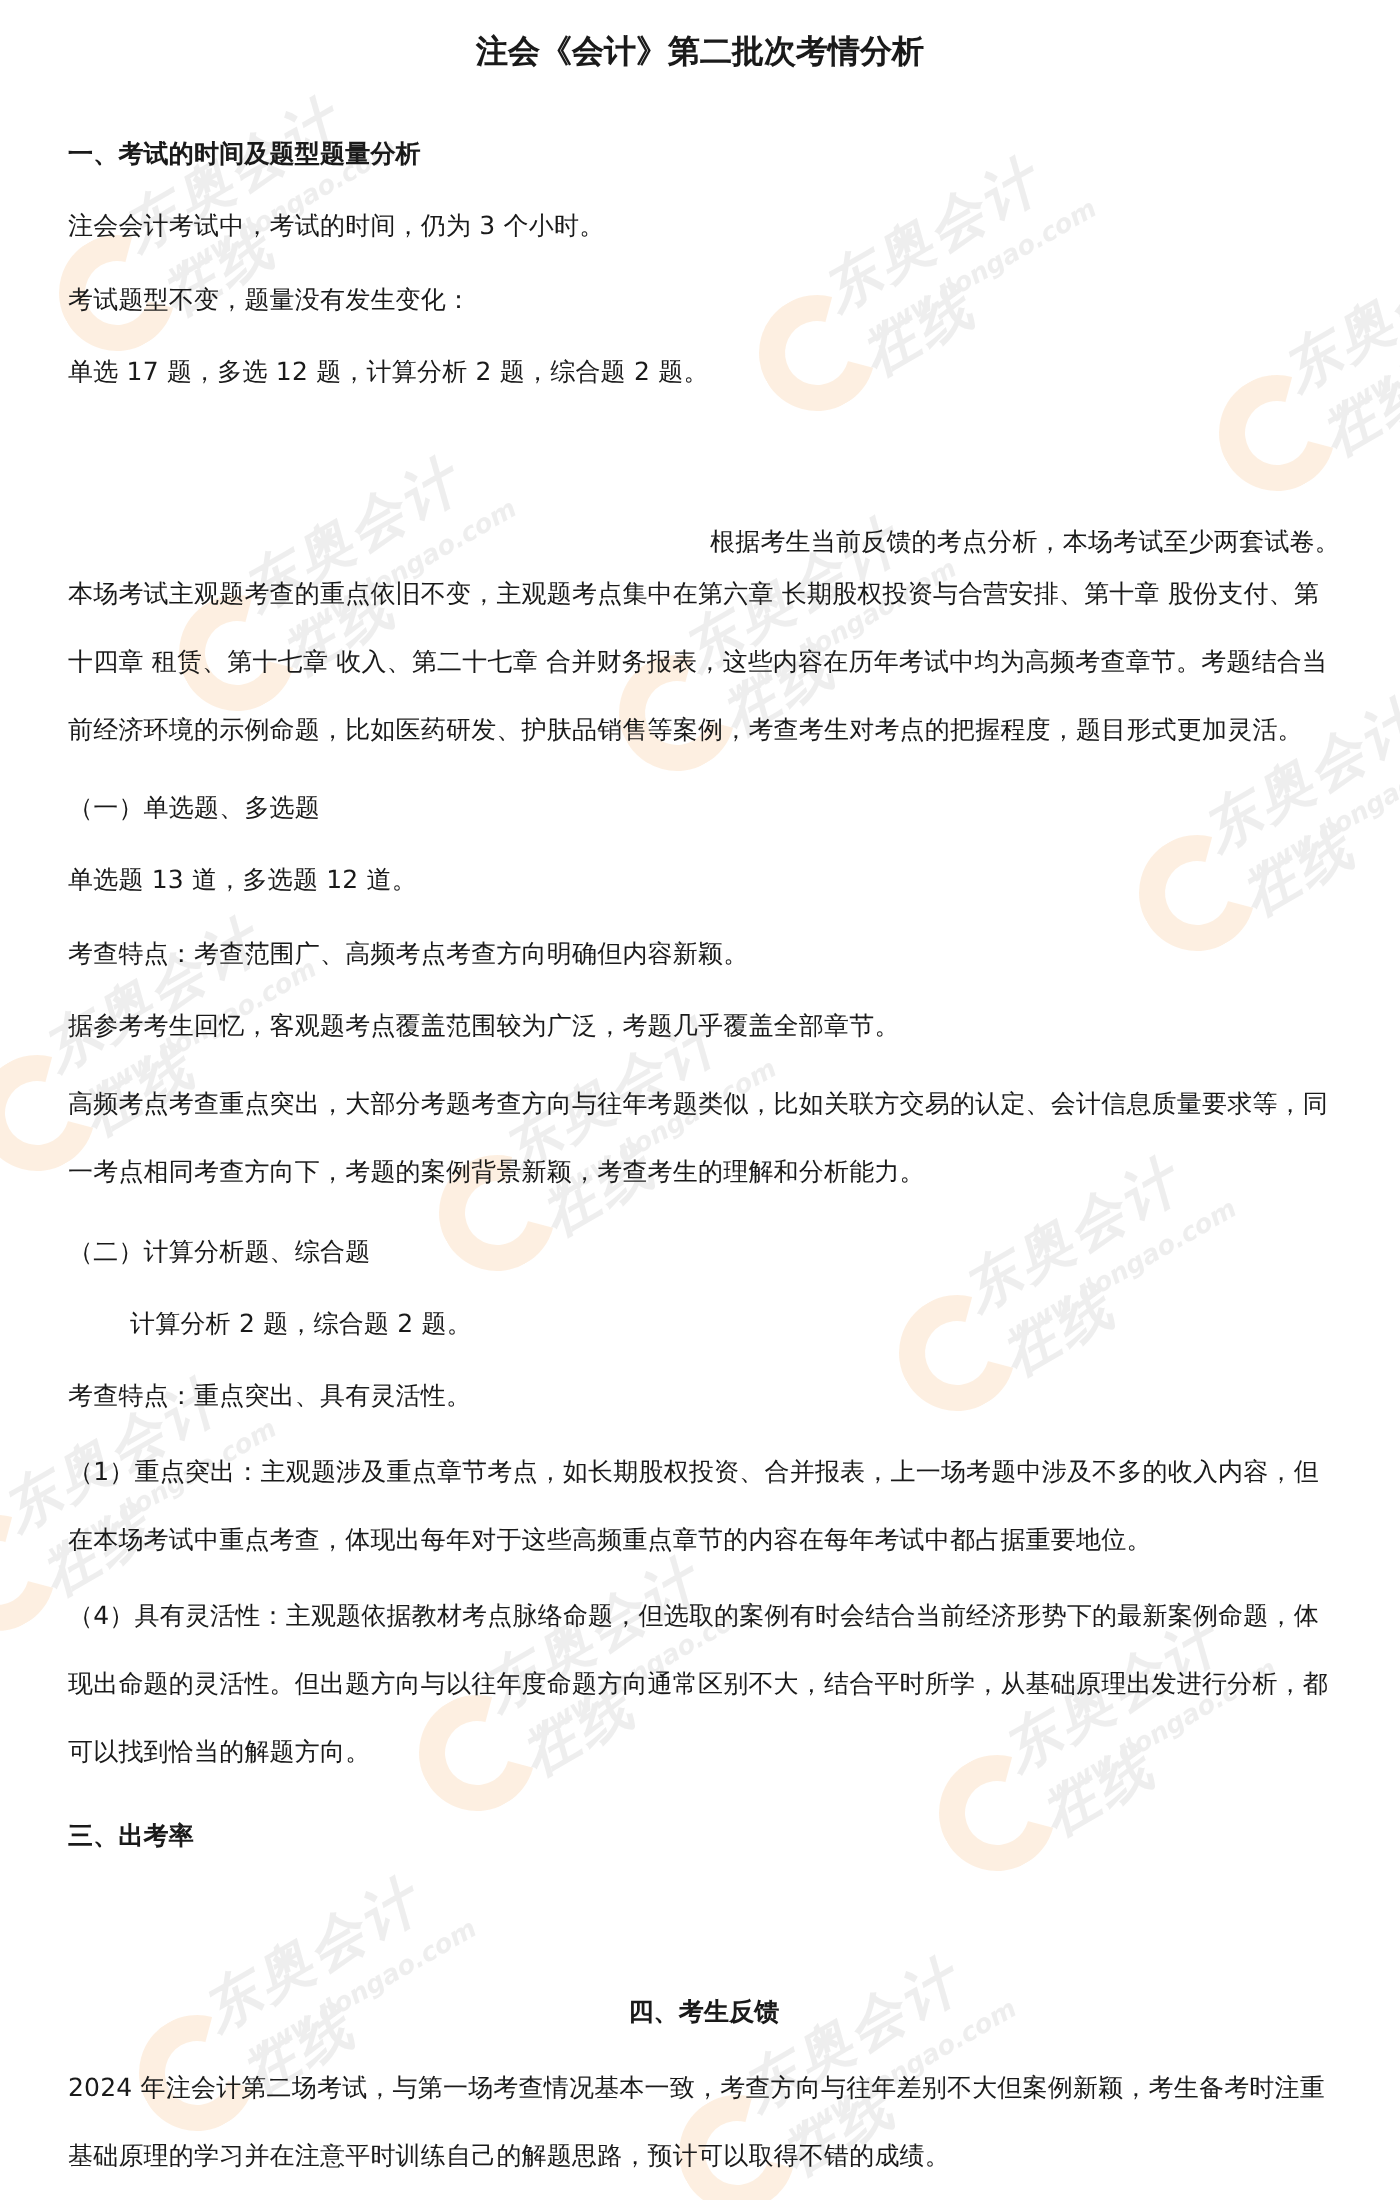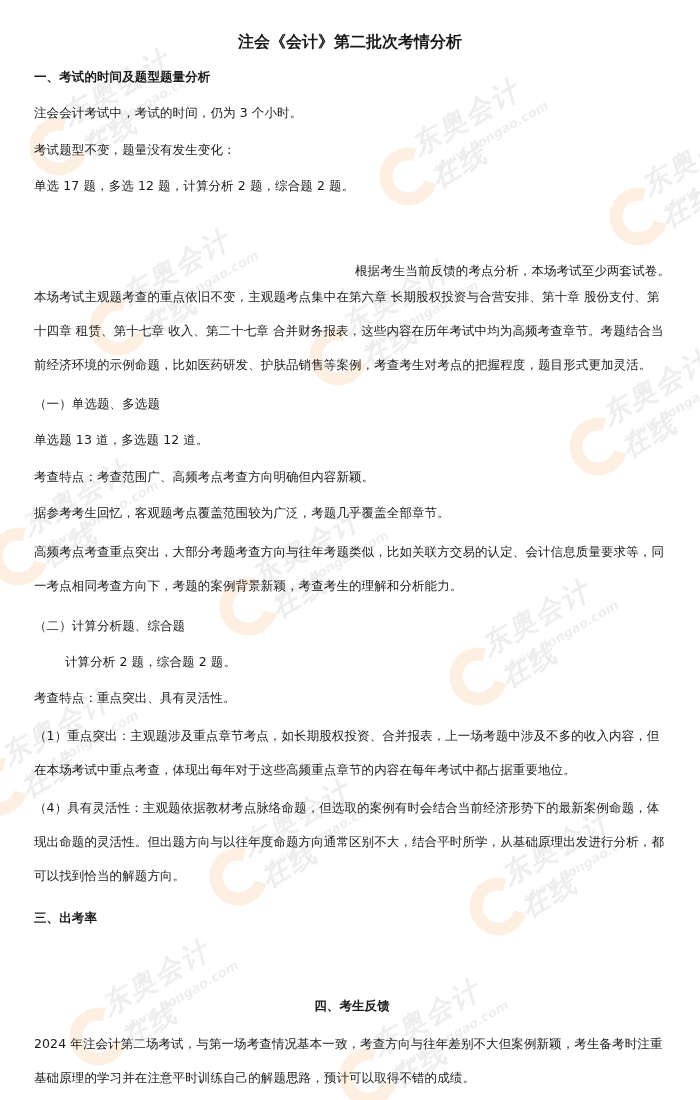--- a/index.html
+++ b/index.html
@@ -19,21 +19,21 @@
     border-right-color: transparent;
   }
   .wm .brand {
     position: absolute; left: 48px; top: 18px; font-size: 28px; font-weight: bold;
     color: #9a9a9a; letter-spacing: 2px; font-style: italic;
   }
   .wm .url {
     position: absolute; left: 56px; top: 58px; font-size: 13px; font-weight: bold;
     color: #9a9a9a; font-style: italic;
   }
-  .doc { position: relative; z-index: 1; padding: 16px 34px 0 34px; }
+  .doc { position: relative; z-index: 1; padding: 0 34px 0 34px; }
   .title {
     text-align: center; font-size: 16px; font-weight: bold;
     margin: 0; padding-top: 12px; height: 28px; line-height: 28px;
   }
   .p {
     font-size: 12.5px; line-height: 16px; margin: 0; white-space: normal;
     letter-spacing: 0.1px;
   }
   .h { font-weight: bold; }
   .wrap2 { line-height: 34px; }

